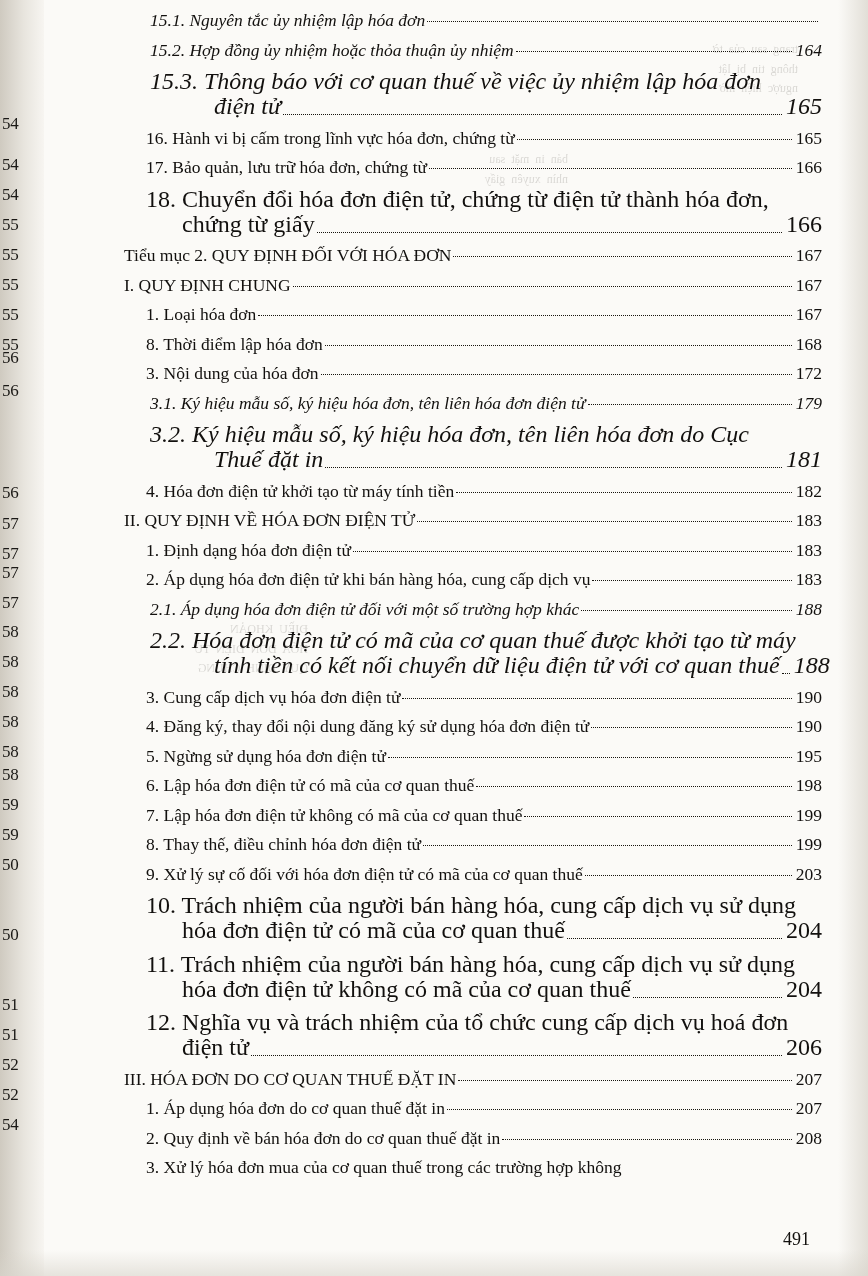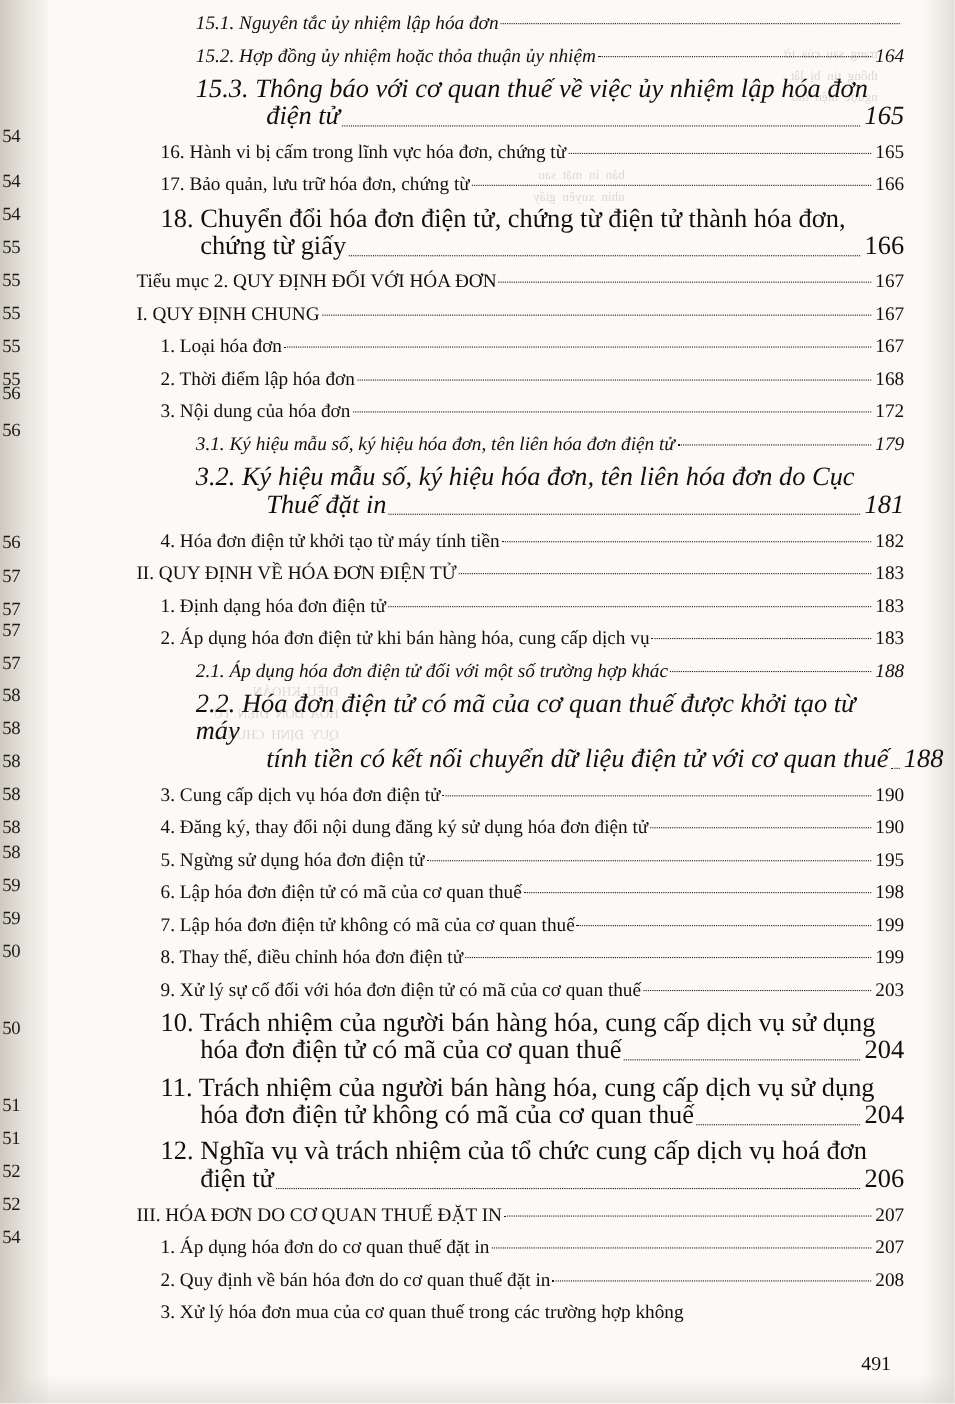--- a/index.html
+++ b/index.html
@@ -127,21 +127,21 @@
   .wrap .l2 .leader {
     flex: 1 1 auto;
     margin: 0 1px 0 2px;
     border-bottom: 1.6px dotted #17150f;
     transform: translateY(-4px);
     min-width: 8px;
   }
   .wrap .l2 .page { white-space: nowrap; padding-left: 3px; }
 
   
-  .lvl-sub   { margin-left: 68px; }   
+  .lvl-sub   { margin-left: 40px; }   
   .lvl-num   { margin-left: 36px; }   
   .lvl-head  { margin-left: 14px; }   
   .hang-sub  { padding-left: 64px; }
   .hang-num  { padding-left: 36px; }
 
   .italic { font-style: italic; }
 
   .folio {
     position: absolute;
     right: 58px;
@@ -247,21 +247,21 @@
       <span class="text">I. QUY ĐỊNH CHUNG</span>
       <span class="leader"></span>
       <span class="page">167</span>
     </div>
     <div class="row lvl-num">
       <span class="text">1. Loại hóa đơn</span>
       <span class="leader"></span>
       <span class="page">167</span>
     </div>
     <div class="row lvl-num">
-      <span class="text">2. Thời điểm lập hóa đơn</span>
+      <span class="text">8. Thời điểm lập hóa đơn</span>
       <span class="leader"></span>
       <span class="page">168</span>
     </div>
     <div class="row lvl-num">
       <span class="text">3. Nội dung của hóa đơn</span>
       <span class="leader"></span>
       <span class="page">172</span>
     </div>
     <div class="row lvl-sub italic">
       <span class="text">3.1. Ký hiệu mẫu số, ký hiệu hóa đơn, tên liên hóa đơn điện tử</span>

